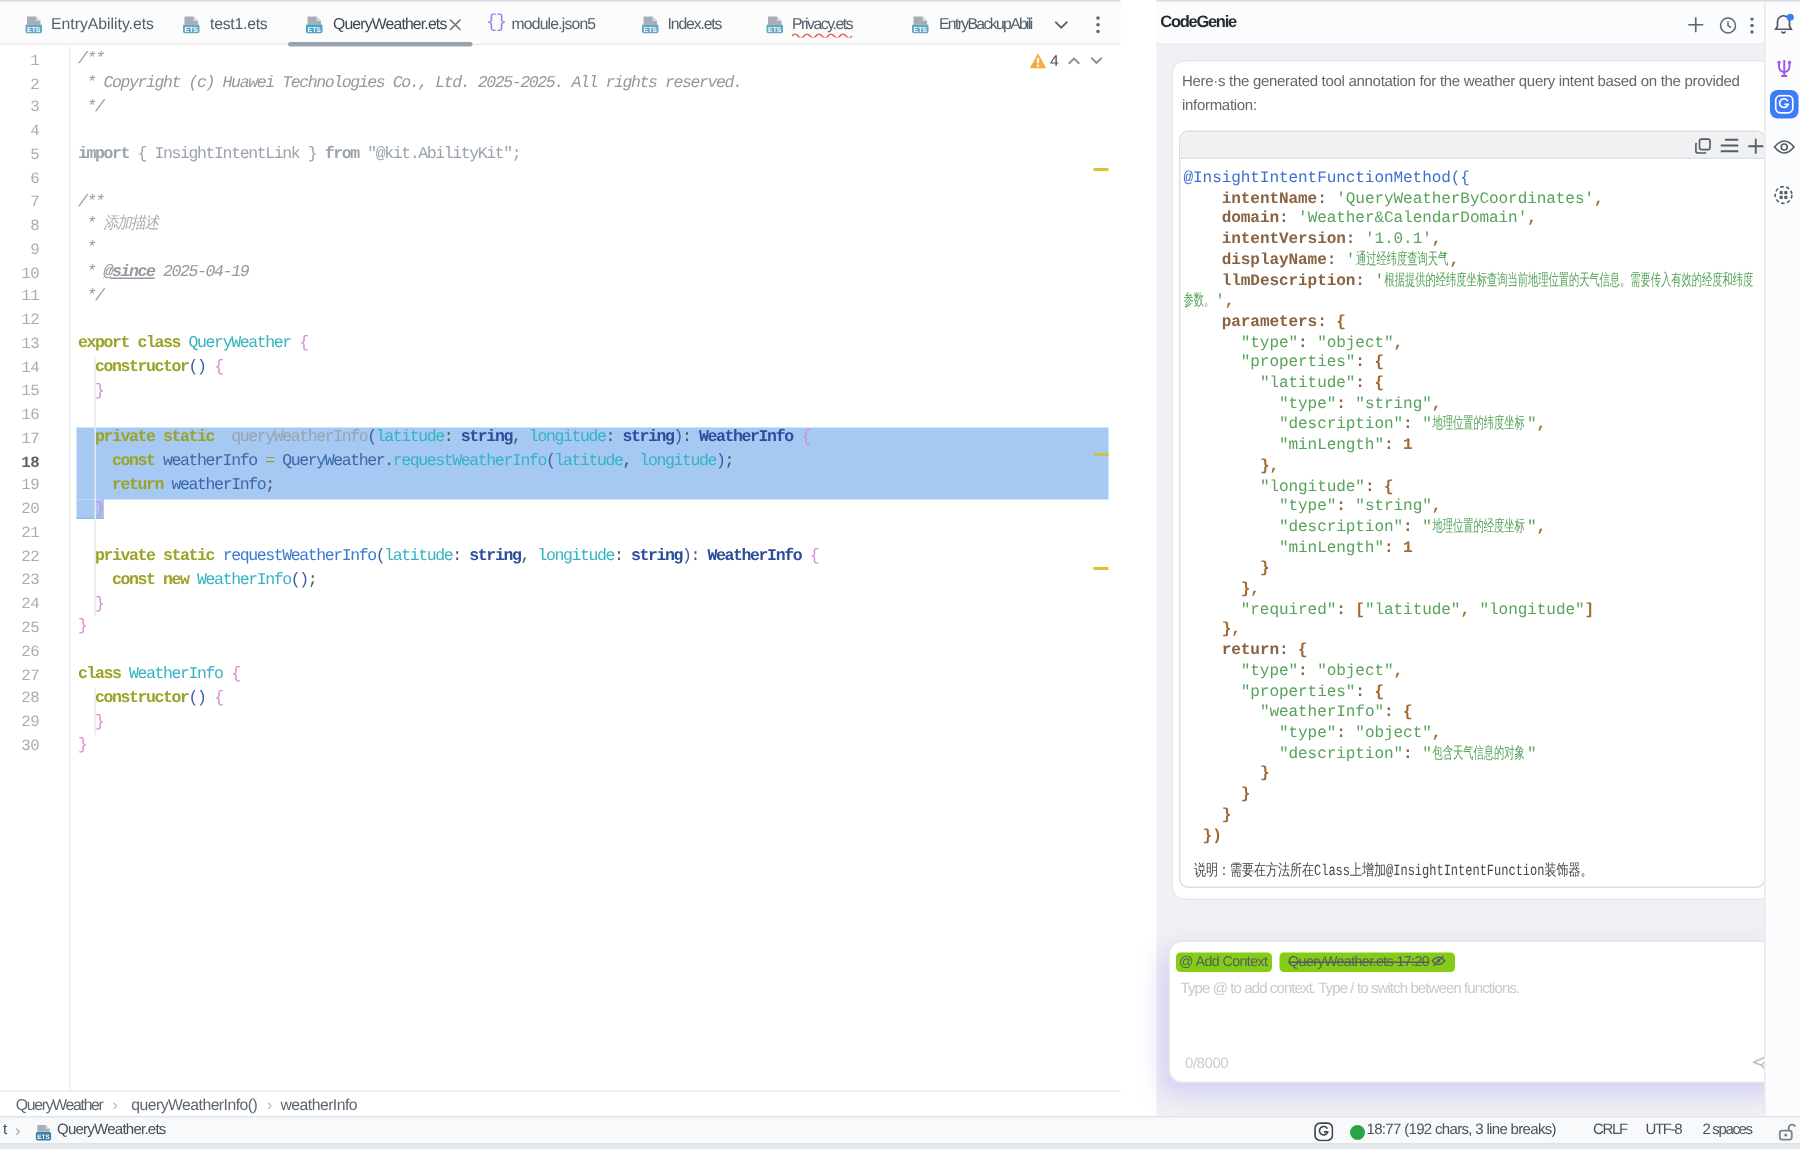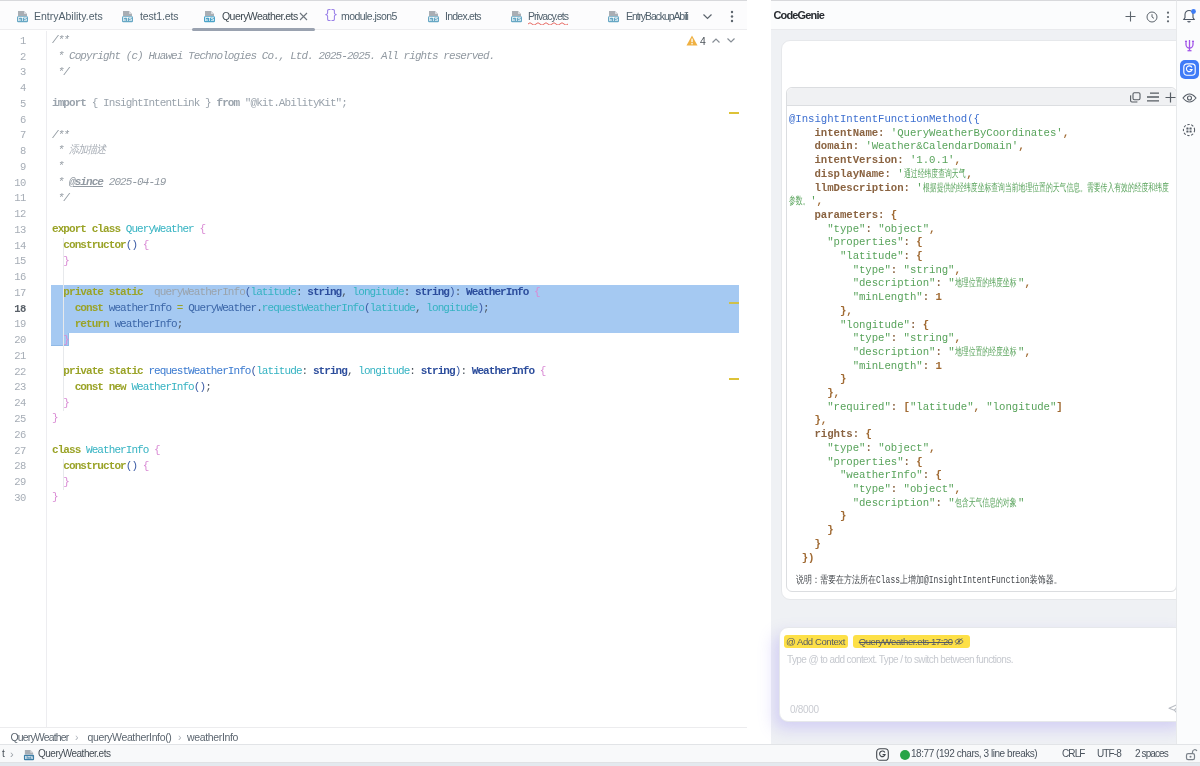--- a/index.html
+++ b/index.html
@@ -64,21 +64,21 @@
   .key { color:#8a6341; font-weight:bold; }
   .str { color:#58a35b; }
   .brc { color:#a06a33; font-weight:bold; }
   .note{ color:#42464b; }
   .cjk { display:inline-block; transform:scaleX(0.642); transform-origin:0 60%; white-space:nowrap; }
   .cjk2{ display:inline-block; transform:scaleX(0.9); transform-origin:0 60%; white-space:nowrap; }
 
   
   #inputcard { left:8px; top:627px; width:410px; height:95px;
     box-shadow:-5px 7px 16px rgba(147,130,245,0.30); }
-  .chip { position:absolute; top:7px; height:13px; background:#fde047; border-radius:3px;
+  .chip { position:absolute; top:7px; height:13px; background:#84cc16; border-radius:3px;
     font-size:9.5px; color:#575c65; letter-spacing:-0.4px; line-height:13px;
     text-align:center; white-space:nowrap; }
   #ph { position:absolute; left:7px; top:26px; font-size:10px; letter-spacing:-0.6px;
     color:#c6c9cf; }
   #counter { position:absolute; left:10px; bottom:6px; font-size:10px; color:#caccd2;
     letter-spacing:-0.3px; }
   #disclaimer { position:absolute; left:0; top:728px; width:429px; text-align:center;
     font-size:9.5px; letter-spacing:-1.05px; color:#90959d; }
 
   
@@ -260,20 +260,21 @@
       <svg class="abs" style="left:395px;top:9.5px" width="4" height="12" viewBox="0 0 4 12">
           <circle cx="2" cy="1.7" r="1.1" fill="#5d656d"></circle>
           <circle cx="2" cy="6" r="1.1" fill="#5d656d"></circle>
           <circle cx="2" cy="10.3" r="1.1" fill="#5d656d"></circle>
         </svg>
       <svg class="abs" style="left:415px;top:14.5px" width="11" height="2" viewBox="0 0 11 2">
           <path d="M0.5 1h10" stroke="#5d656d" stroke-width="1.3"></path>
         </svg>
     </div>
     <div class="card" id="msgcard">
+      <div id="mpar">Here·s the generated tool annotation for the weather query intent based on the provided<br>information:</div>
       <div id="cblock">
         <div id="cbhead">
           <svg class="abs" style="left:343px;top:3.5px" width="11" height="11" viewBox="0 0 11 11">
               <rect x="3" y="0.7" width="7" height="7" rx="1.4" stroke="#565c63" stroke-width="1.1" fill="none"></rect>
               <path d="M1 3.3 a1.4 1.4 0 0 0 -0.4 1v4.3 a1.4 1.4 0 0 0 1.4 1.4h4.3 a1.4 1.4 0 0 0 1 -0.4" stroke="#565c63" stroke-width="1.1" fill="none"></path>
             </svg>
           <svg class="abs" style="left:360px;top:4px" width="12" height="10" viewBox="0 0 12 10">
               <path d="M3 1.2h9M0 5h12M0 8.8h12" stroke="#565c63" stroke-width="1.3"></path>
             </svg>
           <svg class="abs" style="left:378px;top:3.5px" width="11" height="11" viewBox="0 0 11 11">
@@ -296,21 +297,21 @@
 <span class="str">          "minLength"</span><span class="key">:</span> <span class="brc">1</span>
 <span class="brc">        },</span>
 <span class="str">        "longitude"</span><span class="key">:</span> <span class="brc">{</span>
 <span class="str">          "type"</span><span class="key">:</span> <span class="str">"string"</span><span class="brc">,</span>
 <span class="str">          "description"</span><span class="key">:</span> <span class="str">"<span class="cjk" style="width:63.5px">地理位置的经度坐标</span>"</span><span class="brc">,</span>
 <span class="str">          "minLength"</span><span class="key">:</span> <span class="brc">1</span>
 <span class="brc">        }</span>
 <span class="brc">      },</span>
 <span class="str">      "required"</span><span class="key">:</span> <span class="brc">[</span><span class="str">"latitude"</span><span class="brc">,</span> <span class="str">"longitude"</span><span class="brc">]</span>
 <span class="brc">    },</span>
-<span class="key">    rights:</span> <span class="brc">{</span>
+<span class="key">    return:</span> <span class="brc">{</span>
 <span class="str">      "type"</span><span class="key">:</span> <span class="str">"object"</span><span class="brc">,</span>
 <span class="str">      "properties"</span><span class="key">:</span> <span class="brc">{</span>
 <span class="str">        "weatherInfo"</span><span class="key">:</span> <span class="brc">{</span>
 <span class="str">          "type"</span><span class="key">:</span> <span class="str">"object"</span><span class="brc">,</span>
 <span class="str">          "description"</span><span class="key">:</span> <span class="str">"<span class="cjk" style="width:63.5px">包含天气信息的对象</span>"</span>
 <span class="brc">        }</span>
 <span class="brc">      }</span>
 <span class="brc">    }</span>
 <span class="brc">  })</span></div>
         <div class="abs note" style="left:8.5px;top:485px;font-family:'Liberation Mono',monospace;font-size:10.4px;white-space:nowrap;transform:scaleX(0.77);transform-origin:0 50%">说明：需要在方法所在Class上增加@InsightIntentFunction装饰器。</div>

